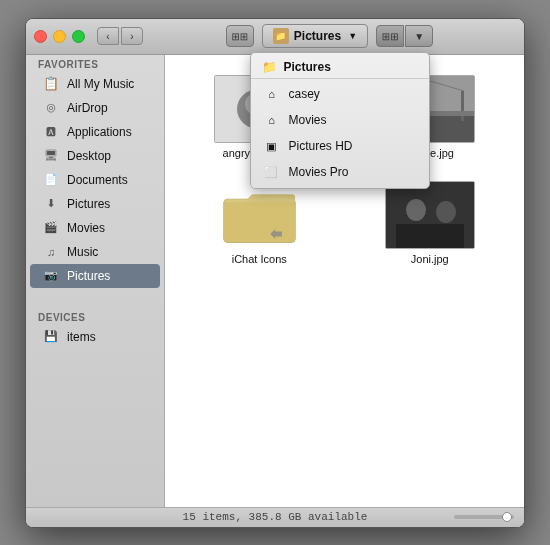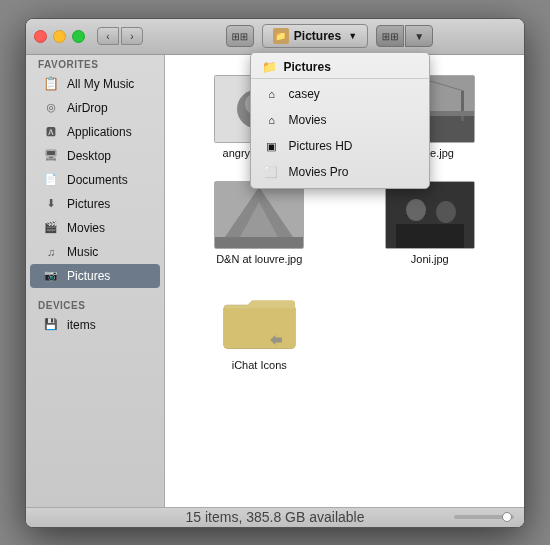--- a/index.html
+++ b/index.html
@@ -297,24 +297,25 @@
     }
 
     
     .statusbar {
       height: 20px;
       background: linear-gradient(to bottom, #d0d0d0, #c0c0c0);
       border-top: 1px solid #aaa;
       display: flex;
       align-items: center;
       justify-content: center;
-      font-size: 14px;
+      font-size: 11px;
       color: #444;
       flex-shrink: 0;
       gap: 20px;
+      font-family: Liberation Mono, monospace;
     }
 
     .slider-container {
       display: flex;
       align-items: center;
       gap: 4px;
       position: absolute;
       right: 10px;
     }
 
@@ -427,21 +428,21 @@
       </div>
       <div class="sidebar-item">
         <div class="si-icon" style="font-size:11px;">♫</div>
         <span>Music</span>
       </div>
       <div class="sidebar-item active">
         <div class="si-icon" style="font-size:11px;">📷</div>
         <span>Pictures</span>
       </div>
 
-      <div class="sidebar-section-header" style="margin-top:8px;">DEVICES</div>
+      <div class="sidebar-section-header" style="margin-top:20px;">DEVICES</div>
       <div class="sidebar-item">
         <div class="si-icon" style="font-size:11px;">💾</div>
         <span>items</span>
       </div>
     </div>
 
     <div class="content">
 
       <div class="file-item">
         <div class="file-thumb thumb-angry-bird">
@@ -462,59 +463,48 @@
             <rect x="10" y="15" width="3" height="30" fill="#666"></rect>
             <rect x="75" y="15" width="3" height="30" fill="#666"></rect>
             <line x1="10" y1="15" x2="44" y2="5" stroke="#777" stroke-width="1"></line>
             <line x1="78" y1="15" x2="44" y2="5" stroke="#777" stroke-width="1"></line>
             <rect y="35" width="88" height="5" fill="#777"></rect>
           </svg>
         </div>
         <span class="file-label">bridge.jpg</span>
       </div>
 
+
+
       <div class="file-item">
-        <div class="file-thumb thumb-louvre">
-          <svg width="88" height="66" viewBox="0 0 88 66">
-            <rect width="88" height="66" fill="#aaa"></rect>
-            <polygon points="44,5 10,55 78,55" fill="#888"></polygon>
-            <polygon points="44,20 25,55 63,55" fill="#999"></polygon>
-            <rect x="0" y="55" width="88" height="11" fill="#777"></rect>
+        <div class="file-thumb thumb-folder" style="background:transparent; border:none;">
+          <svg class="folder-icon-svg" viewBox="0 0 90 70">
+            <rect x="2" y="16" width="86" height="52" rx="4" fill="#c8b870" opacity="0.85"></rect>
+            <rect x="2" y="16" width="86" height="52" rx="4" fill="none" stroke="#a89050" stroke-width="1"></rect>
+            <path d="M2,20 Q2,16 6,16 L30,16 L36,10 L84,10 Q88,10 88,14 L88,20 Z" fill="#d8c880"></path>
+            <rect x="2" y="20" width="86" height="48" rx="3" fill="#d4c070"></rect>
+
+            <polygon points="58,58 64,52 64,55 72,55 72,61 64,61 64,64" fill="#888" opacity="0.8"></polygon>
           </svg>
         </div>
-        <span class="file-label">D&amp;N at louvre.jpg</span>
-      </div>
-
+        <span class="file-label">iChat Icons</span>
+      </div>
 
       <div class="file-item">
         <div class="file-thumb thumb-joni">
           <svg width="88" height="66" viewBox="0 0 88 66">
             <rect width="88" height="66" fill="#333"></rect>
             <ellipse cx="30" cy="28" rx="10" ry="11" fill="#666"></ellipse>
             <ellipse cx="60" cy="30" rx="10" ry="11" fill="#555"></ellipse>
             <rect x="10" y="42" width="68" height="24" fill="#222"></rect>
           </svg>
         </div>
         <span class="file-label">Joni.jpg</span>
       </div>
 
-      <div class="file-item">
-        <div class="file-thumb thumb-folder" style="background:transparent; border:none;">
-          <svg class="folder-icon-svg" viewBox="0 0 90 70">
-            <rect x="2" y="16" width="86" height="52" rx="4" fill="#c8b870" opacity="0.85"></rect>
-            <rect x="2" y="16" width="86" height="52" rx="4" fill="none" stroke="#a89050" stroke-width="1"></rect>
-            <path d="M2,20 Q2,16 6,16 L30,16 L36,10 L84,10 Q88,10 88,14 L88,20 Z" fill="#d8c880"></path>
-            <rect x="2" y="20" width="86" height="48" rx="3" fill="#d4c070"></rect>
-
-            <polygon points="58,58 64,52 64,55 72,55 72,61 64,61 64,64" fill="#888" opacity="0.8"></polygon>
-          </svg>
-        </div>
-        <span class="file-label">iChat Icons</span>
-      </div>
-
     </div>
   </div>
 
   <div class="statusbar" style="position:relative;">
     <span>15 items, 385.8 GB available</span>
     <div class="slider-container">
       <div class="slider-track">
         <div class="slider-thumb"></div>
       </div>
     </div>

